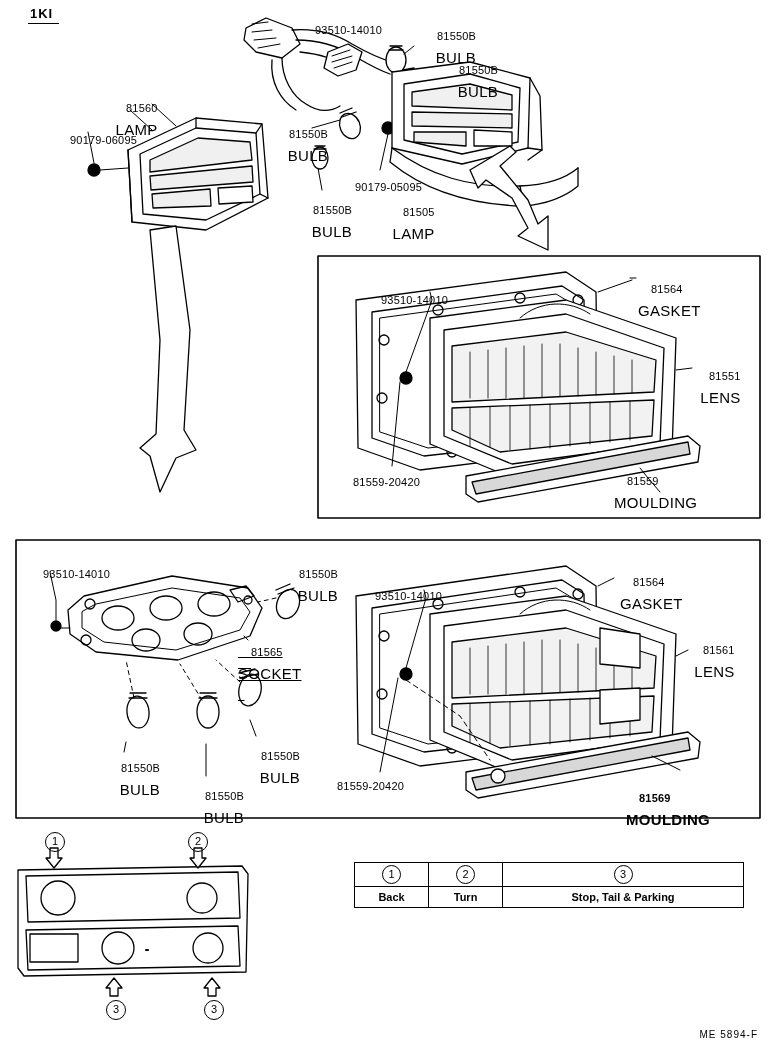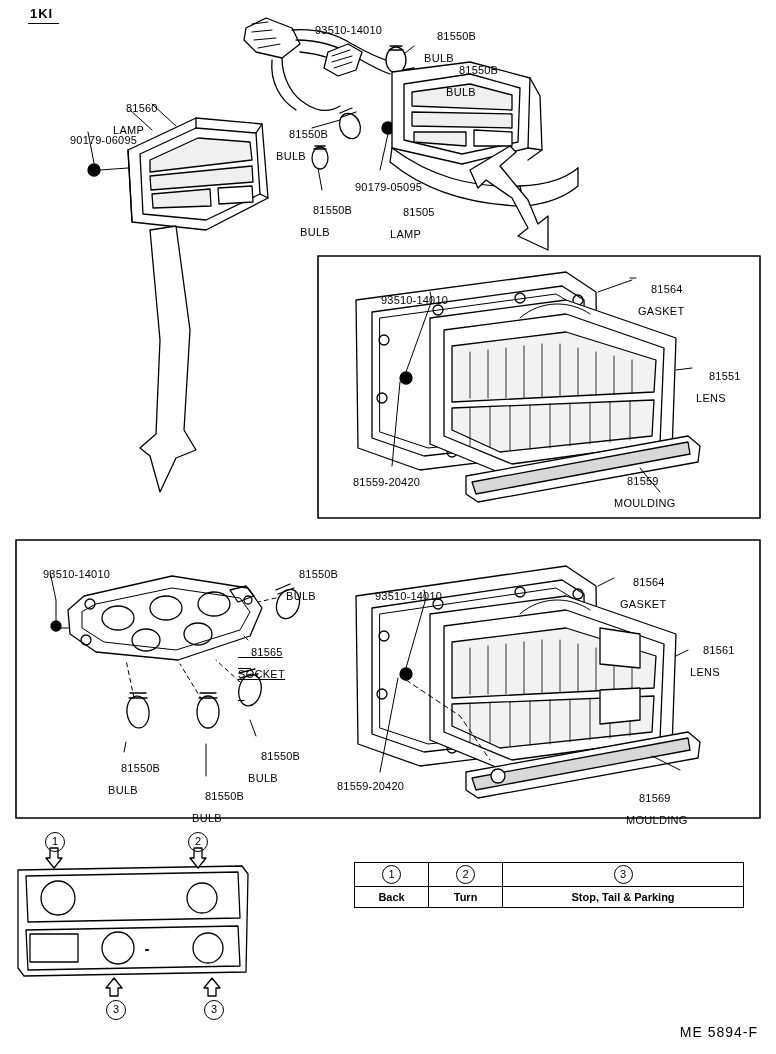--- a/index.html
+++ b/index.html
@@ -1,31 +1,31 @@
 <!DOCTYPE html>
 <html><head>
 <meta charset="utf-8">
 <style>
   html,body{margin:0;padding:0;background:#ffffff;}
   body{width:776px;height:1054px;position:relative;overflow:hidden;
        font-family:"Liberation Sans", sans-serif;color:#000;}
   .page{position:absolute;left:0;top:0;width:776px;height:1054px;}
   svg.layer{position:absolute;left:0;top:0;width:776px;height:1054px;}
   .lbl{position:absolute;font-size:11px;line-height:11px;letter-spacing:.2px;white-space:pre;}
-  .lbl .sub{display:block;font-size:11px;line-height:10px;letter-spacing:.3px;}
+  .lbl .sub{display:block;font-size:15px;line-height:10px;letter-spacing:.3px;text-align:right;}
   .topleft-tag{position:absolute;left:20px;top:6px;font-size:13px;font-weight:bold;
        letter-spacing:1px;margin-left:8px;}
   .topleft-tag .ul{border-bottom:1.6px solid #000;padding:0 6px 2px 2px;}
   table.legend{position:absolute;border-collapse:collapse;}
   table.legend td{border:1.4px solid #000;text-align:center;font-size:11px;
        padding:4px 0;font-weight:bold;}
   table.legend td.num{padding:2px 6px;}
   .circnum{display:inline-block;width:17px;height:17px;border:1.4px solid #000;
        border-radius:50%;font-size:11px;line-height:16px;text-align:center;font-weight:normal;}
-  .footcode{position:absolute;right:18px;bottom:14px;font-size:14px;letter-spacing:1px;}
+  .footcode{position:absolute;right:18px;bottom:14px;font-size:10px;letter-spacing:1px;}
   .callout{position:absolute;width:18px;height:18px;border:1.4px solid #000;border-radius:50%;
        font-size:11px;line-height:17px;text-align:center;}
 </style>
 </head>
 <body>
 
 <div class="page">
 
   <div class="topleft-tag">
     <span class="ul">1KI</span>
@@ -329,21 +329,21 @@
     <span>81564</span>
     <span class="sub">GASKET</span>
   </div>
   <div class="lbl" style="left:690px;top:634px;">
     <span>81561</span>
     <span class="sub">LENS</span>
   </div>
   <div class="lbl" style="left:324px;top:770px;">
     <span>81559-20420</span>
   </div>
-  <div class="lbl" style="left:626px;top:782px;">
+  <div class="lbl" style="left:626px;top:782px;font-weight:bold;">
     <span>81569</span>
     <span class="sub">MOULDING</span>
   </div>
 
   <div class="callout" style="left:45px;top:832px;">
     <span>1</span>
   </div>
   <div class="callout" style="left:188px;top:832px;">
     <span>2</span>
   </div>

